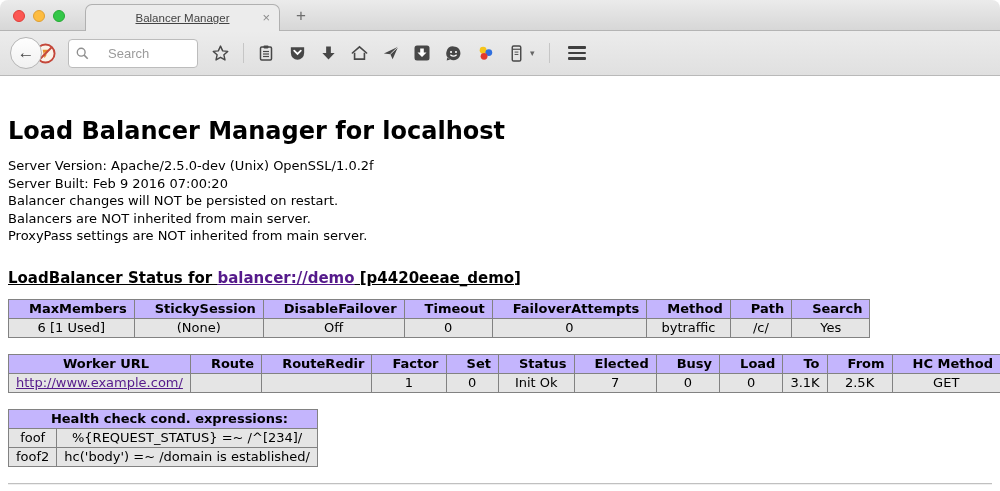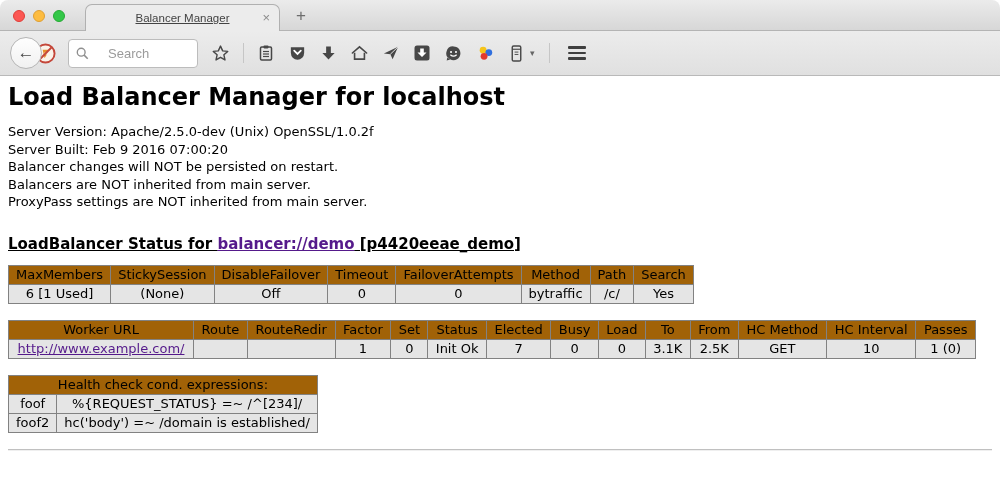--- a/index.html
+++ b/index.html
@@ -115,21 +115,21 @@
   .content {
     height: 414px;
     background: #ffffff;
     padding: 0 8px;
     overflow: hidden;
     font-family: "DejaVu Sans", sans-serif;
     color: #000;
   }
   h1.page-title {
     font-size: 24px; font-weight: bold;
-    margin: 7px 0 12px 0;
+    margin: 41px 0 12px 0;
     letter-spacing: 0;
   }
   .server-info { font-size: 13px; line-height: 17.5px; }
   .status-heading {
     font-size: 15px; font-weight: bold;
     margin: 24px 0 12px 0;
     text-decoration: underline;
   }
   a.vlink { color: #551a8b; text-decoration: underline; }
 
@@ -138,21 +138,21 @@
     font-size: 13px;
     margin-bottom: 16px;
   }
   table.mgr th, table.mgr td {
     border: 1px solid #828282;
     padding: 1px 7px;
     text-align: center;
     white-space: nowrap;
     height: 19px;
   }
-  table.mgr th { background: #a16207; font-weight: normal; }
+  table.mgr th { background: #c4b5fd; font-weight: bold; padding-left: 20px; }
   table.mgr td { background: #e5e5e5; }
   td.left { text-align: left; }
 
   .bottom-hr {
     margin-top: 6px;
     height: 2px;
     background: #c0c0c0;
     border-bottom: 1px solid #efefef;
   }
 

